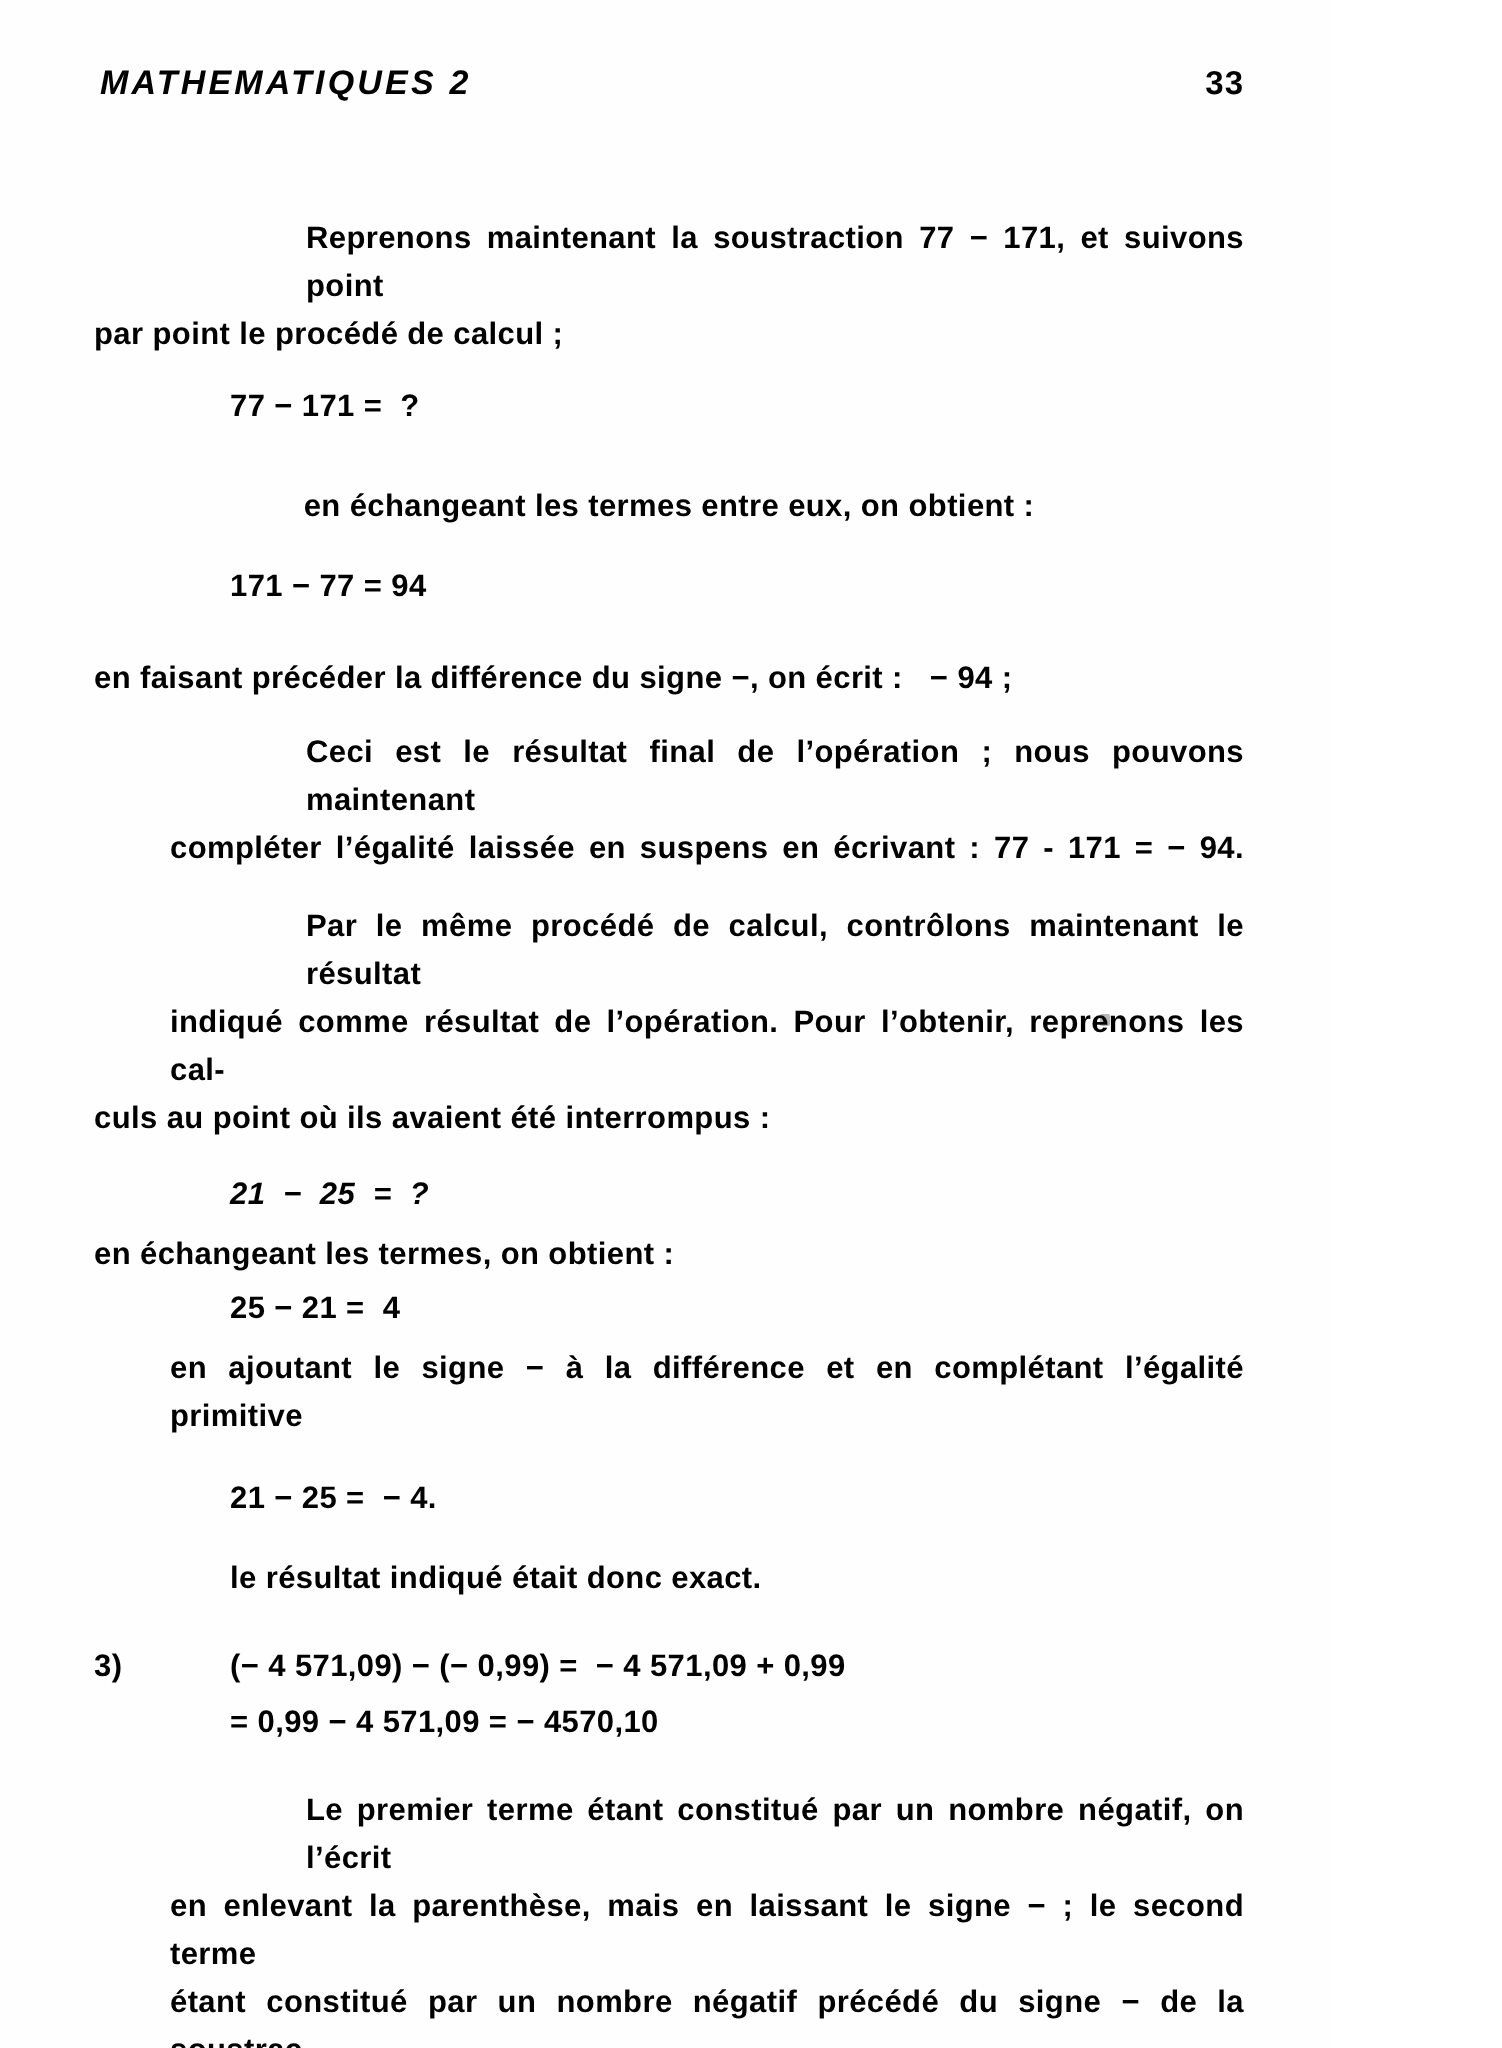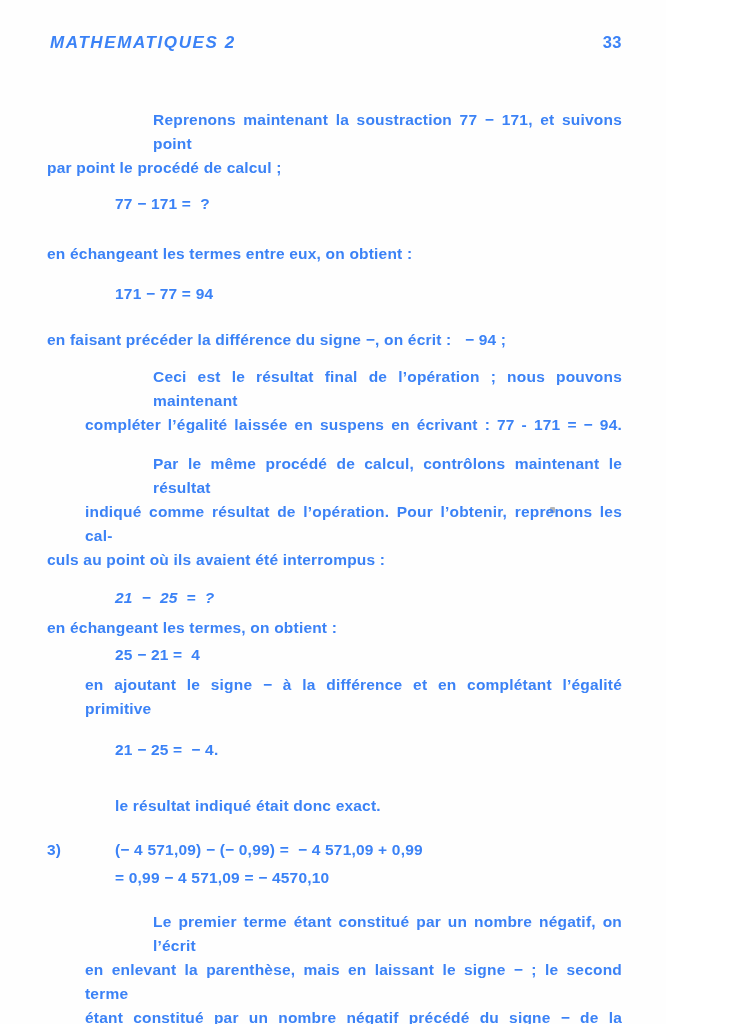--- a/index.html
+++ b/index.html
@@ -8,21 +8,21 @@
     background: #ffffff;
   }
   .page {
     position: relative;
     width: 666px;
     height: 1024px;
     background: #fefefe;
     overflow: hidden;
     font-family: "Liberation Sans", sans-serif;
     font-weight: 700;
-    color: #3b82f6;
+    color: #000000;
     font-size: 15.5px;
     line-height: 24px;
     letter-spacing: 0.2px;
     -webkit-font-smoothing: antialiased;
   }
   .content {
     position: absolute;
     top: 0; left: 0; right: 0; bottom: 0;
     padding: 30px 44px 0 47px;
     box-sizing: border-box;
@@ -53,31 +53,31 @@
     white-space: normal;
     margin-left: 38px;
   }
   
   .ind { padding-left: 68px; }
   .eq  { margin-left: 68px; white-space: pre-wrap; }
 
   
   .b-p1  { margin-top: 52px; }
   .b-eq1 { margin-top: 12px; }
-  .b-t1  { margin-top: 26px; }
+  .b-t1  { margin-top: 26px; text-align: center; }
   .b-eq2 { margin-top: 16px; }
   .b-t2  { margin-top: 22px; }
   .b-p2  { margin-top: 13px; }
   .b-p3  { margin-top: 15px; }
   .b-eq3 { margin-top: 14px; font-style: italic; }
   .b-t3  { margin-top: 6px;  }
   .b-eq4 { margin-top: 3px;  }
   .b-p4  { margin-top: 6px;  }
   .b-eq5 { margin-top: 17px; }
-  .b-t4  { margin-top: 32px; margin-left: 68px; }
+  .b-t4  { margin-top: 16px; margin-left: 68px; }
   .b-p5  { margin-top: 16px; }
   .b-ex3 { margin-top: 18px; display: flex; line-height: 28px; }
   .b-p6  { margin-top: 18px; }
 
   .ex-label { width: 68px; flex: 0 0 68px; }
   .ex-lines { flex: 1; }
 
   .speck {
     position: absolute;
     left: 550px;

